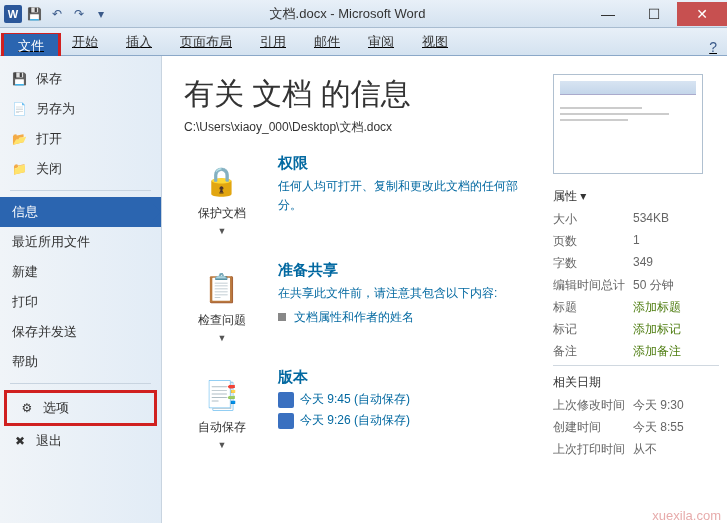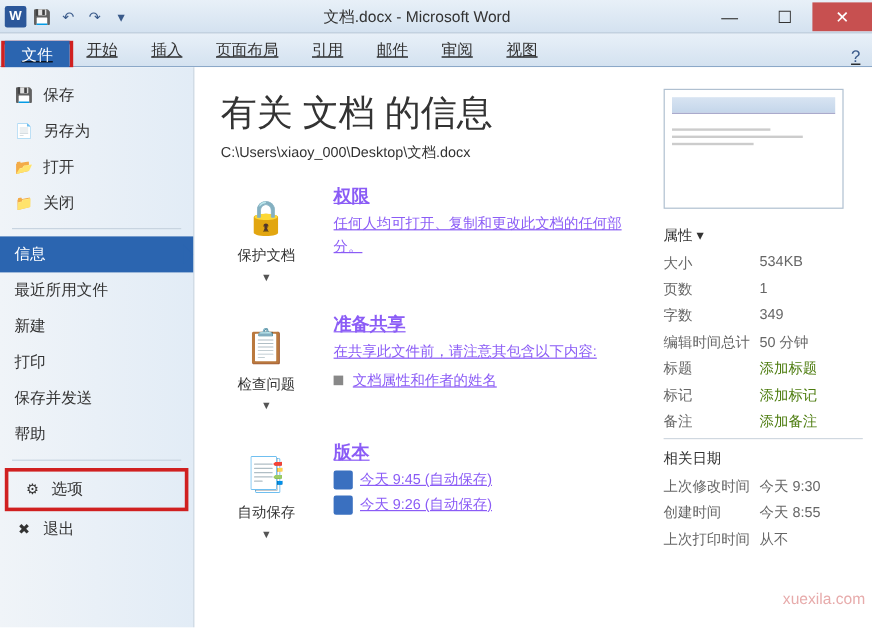--- a/index.html
+++ b/index.html
@@ -39,21 +39,21 @@
 
 .main { flex: 1; padding: 18px 8px 0 22px; overflow: hidden; display: flex; }
 .main-left { flex: 1; }
 .main-title { font-size: 30px; color: #333; margin-bottom: 4px; }
 .main-path { font-size: 12px; color: #333; margin-bottom: 18px; }
 .section-row { display: flex; align-items: flex-start; gap: 18px; margin-bottom: 18px; }
 .big-btn { width: 76px; display: flex; flex-direction: column; align-items: center; gap: 4px; padding: 6px 0; border: 1px solid transparent; cursor: pointer; }
 .big-btn-icon { width: 40px; height: 40px; display: flex; align-items: center; justify-content: center; font-size: 28px; }
 .big-btn-label { font-size: 12px; color: #333; }
 .big-btn-arrow { font-size: 9px; color: #555; }
-.section-text { flex: 1; font-size: 12px; color: #8b5cf6; text-decoration: underline; }
+.section-text { flex: 1; font-size: 12px; color: #0369a1; }
 .section-heading { font-size: 15px; font-weight: bold; margin-bottom: 4px; }
 .section-body { line-height: 1.6; padding-right: 8px; }
 .bullet-item { display: flex; gap: 8px; margin-top: 6px; }
 .bullet-sq { width: 8px; height: 8px; background: #888; margin-top: 4px; flex-shrink: 0; }
 .version-item { display: flex; align-items: center; gap: 6px; font-size: 12px; margin-top: 4px; }
 .version-icon { width: 16px; height: 16px; background: #3a70c0; border-radius: 2px; }
 
 
 .main-right { width: 176px; padding-left: 10px; }
 .doc-thumb { width: 150px; height: 100px; border: 1px solid #b0c0d0; background: #fff; padding: 6px; }
@@ -61,21 +61,21 @@
 .thumb-lines { margin-top: 12px; }
 .thumb-line { height: 2px; background: #ccc; margin-bottom: 4px; }
 .props { margin-top: 14px; font-size: 12px; }
 .prop-head { color: #333; margin-bottom: 6px; }
 .prop-sep { height: 1px; background: #d0d8e0; margin: 4px 0 8px; }
 .prop-row { display: flex; margin-bottom: 5px; }
 .prop-label { width: 80px; color: #666; }
 .prop-val { color: #666; }
 .prop-val.link { color: #4d7c0f; cursor: pointer; }
 
-.watermark { position: absolute; right: 6px; bottom: 17px; font-size: 13px; color: #d88; opacity: 0.7; }
+.watermark { position: absolute; right: 6px; bottom: 0; font-size: 13px; color: #d88; opacity: 0.7; }
 </style>
 </head>
 <body>
 
 <div class="titlebar">
   <div class="titlebar-left">
     <div class="word-icon">W</div>
     <span class="qat-icon">💾</span>
     <span class="qat-icon">↶</span>
     <span class="qat-icon">↷</span>

